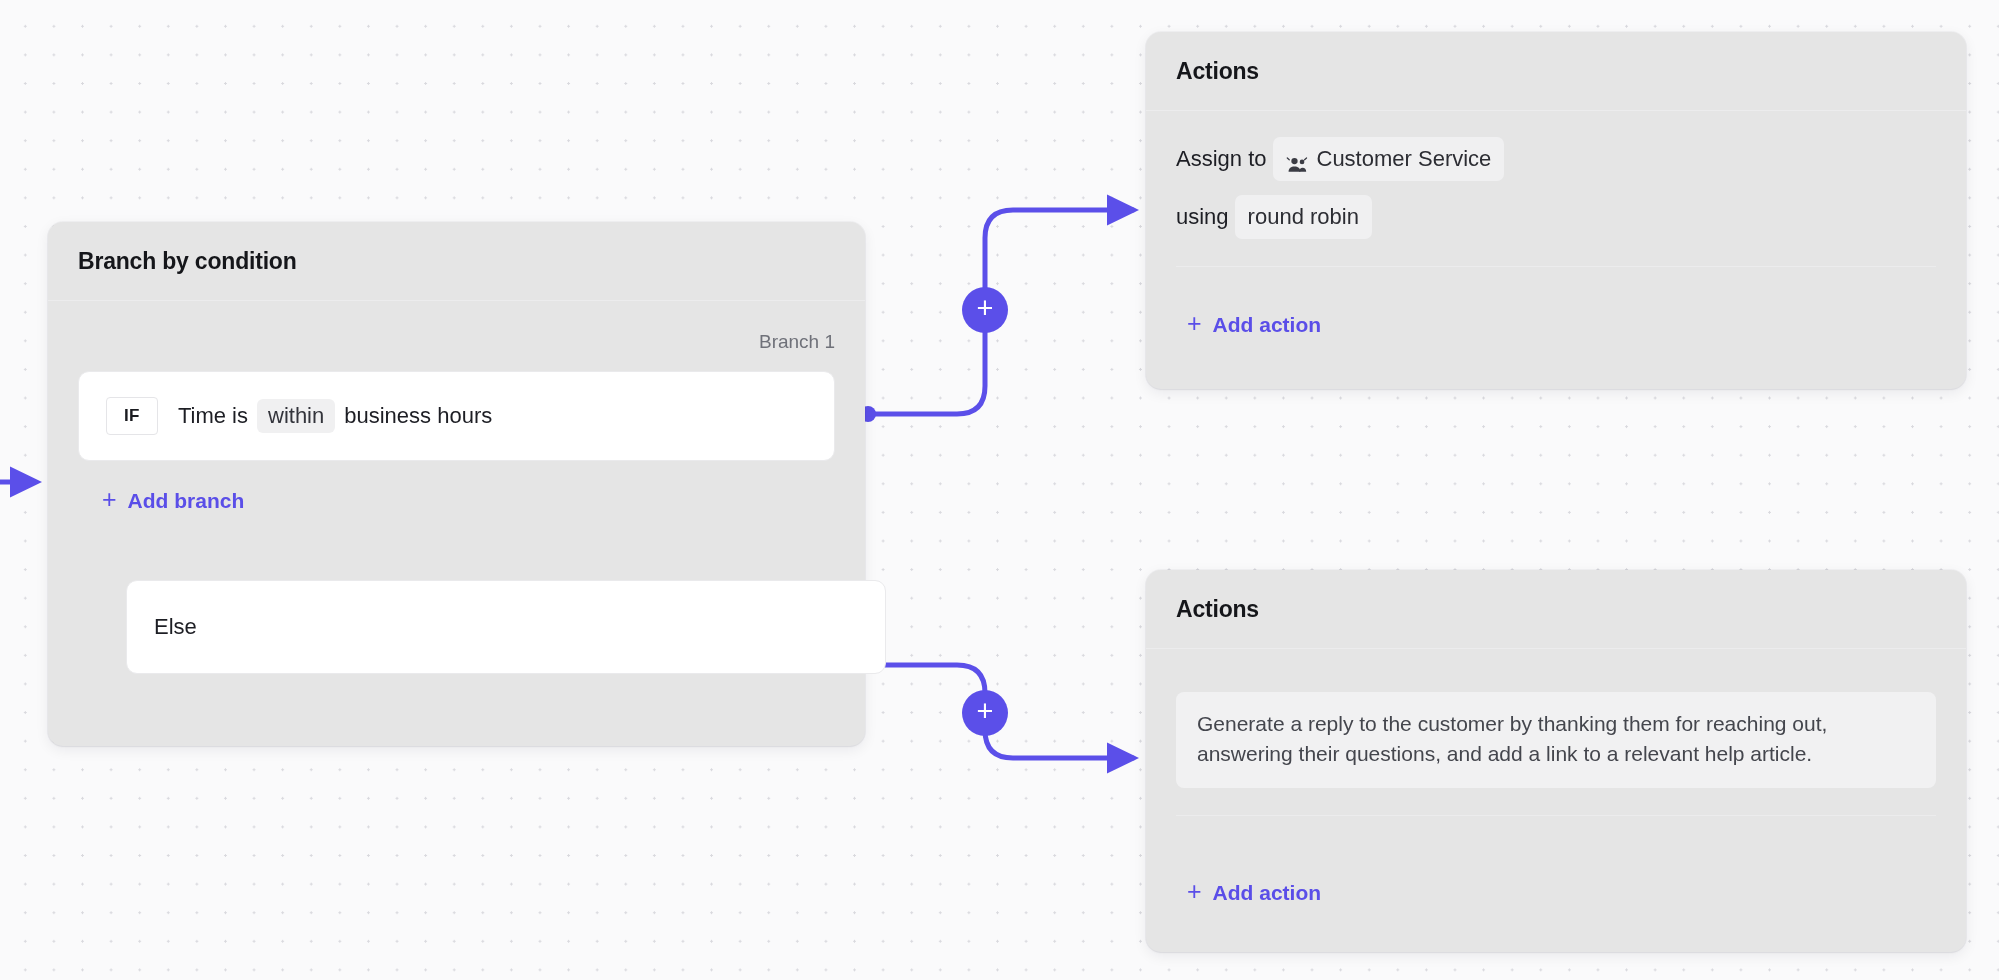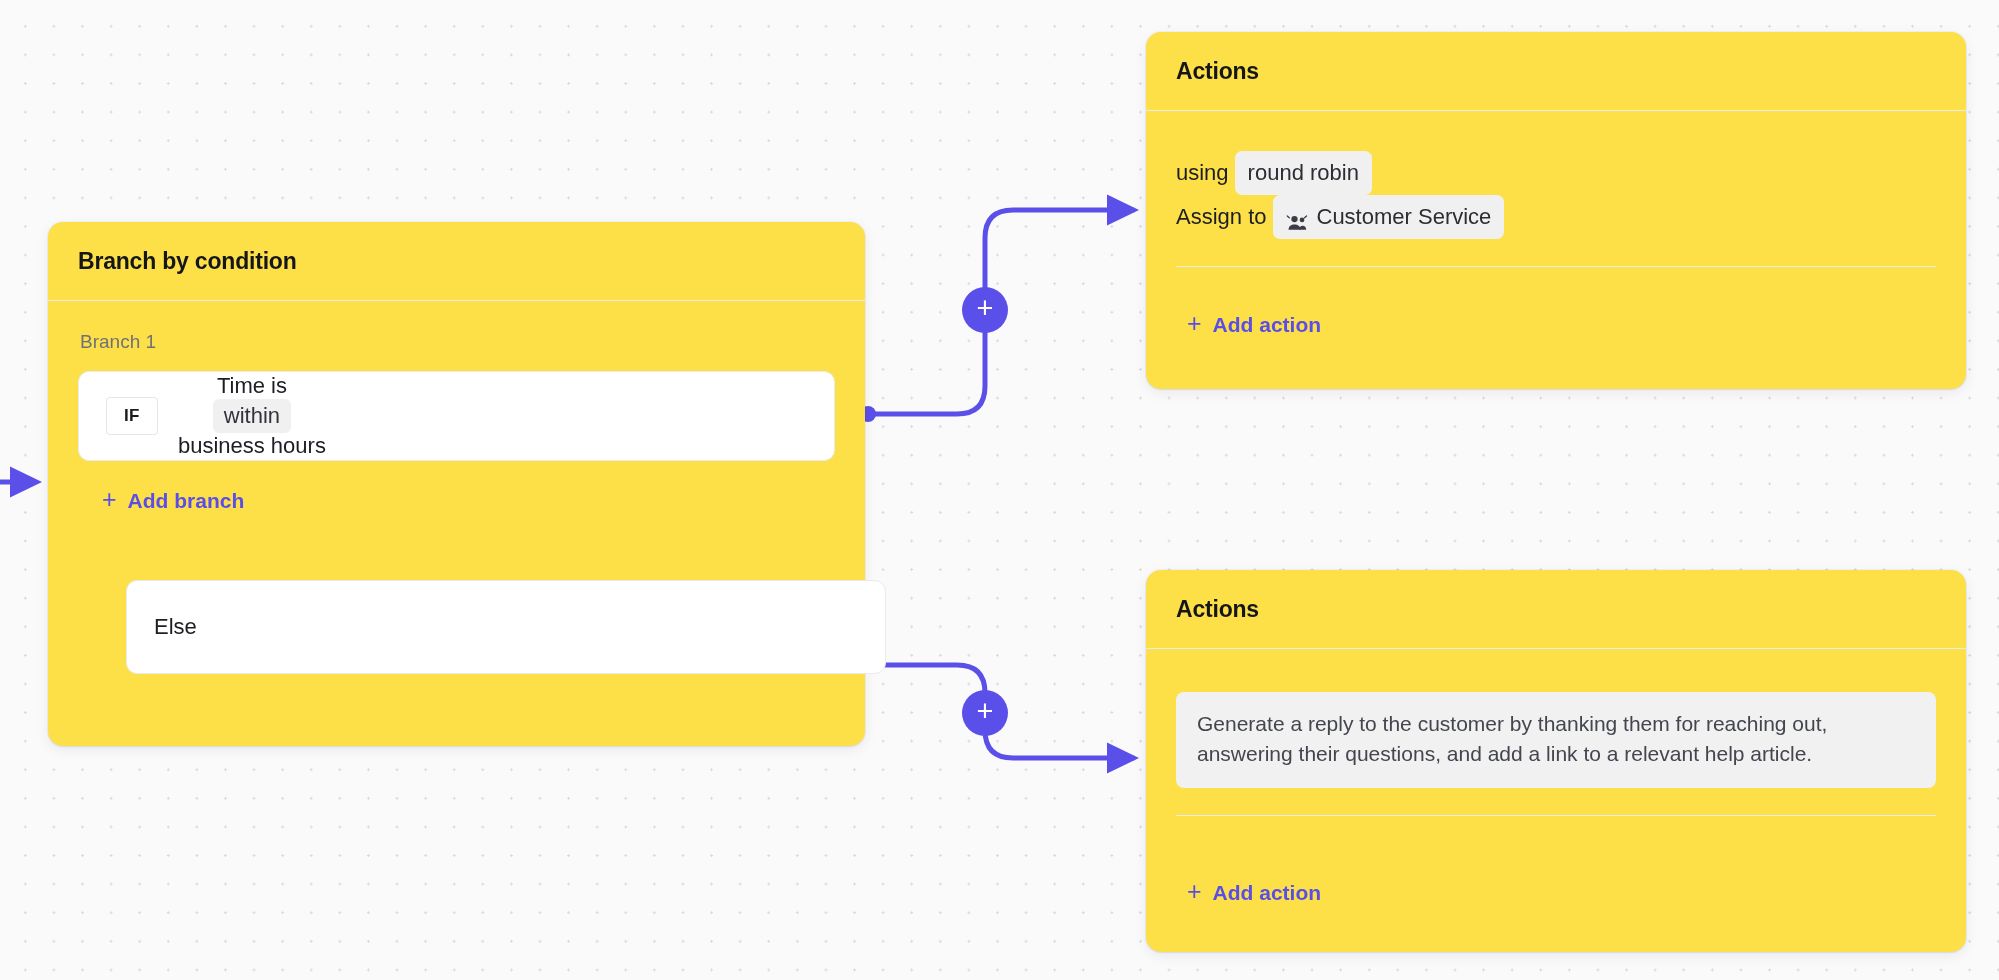--- a/index.html
+++ b/index.html
@@ -26,21 +26,21 @@
     inset: 0;
     width: 1999px;
     height: 980px;
     pointer-events: none;
     z-index: 1;
   }
 
   
   .card {
     position: absolute;
-    background: #fde047;
+    background: #e5e5e5;
     border-radius: 15px;
     box-shadow: 0 1px 2px rgba(16,18,38,.06),
                 0 4px 14px rgba(16,18,38,.07),
                 0 0 0 1px rgba(20,20,43,.035);
     z-index: 2;
   }
 
   .card-header {
     padding: 26px 30px 25px 30px;
     border-bottom: 1px solid #ececed;
@@ -60,20 +60,21 @@
     left: 48px;
     top: 222px;
     width: 817px;
     height: 524px;
   }
 
   .branch-label {
     font-size: 19px;
     color: #6f7179;
     margin: 4px 0 18px 2px;
+    text-align: right;
   }
 
   .condition-box {
     border: 1px solid #eaeaec;
     border-radius: 11px;
     height: 90px;
     display: flex;
     align-items: center;
     padding: 0 27px;
     background: #fff;
@@ -90,21 +91,20 @@
     margin-right: 20px;
     letter-spacing: .4px;
   }
 
   .cond-text {
     font-size: 22px;
     color: #1d1e24;
     display: flex;
     align-items: center;
     gap: 0;
-    flex-direction: column;
   }
 
   .pill {
     background: #f0f0f1;
     border-radius: 6px;
     padding: 4px 11px;
     margin: 0 9px;
     color: #33343b;
     font-size: 22px;
     white-space: nowrap;
@@ -298,42 +298,42 @@
 </div>
 <div class="plus-node" id="plus-node-bottom">
   <span>+</span>
 </div>
 
 <div class="card" id="actions-card-1">
   <div class="card-header">
     <div class="card-title">Actions</div>
   </div>
   <div class="card-body">
-
-    <div class="action-sentence row2">
-      <span>using</span>
-      <span class="tag plain">round robin</span>
-    </div>
 
     <div class="action-sentence">
       <span>Assign to</span>
       <span class="tag">
         <span class="users-icon">
           <svg viewBox="0 0 24 20" width="22" height="18" xmlns="http://www.w3.org/2000/svg">
             <circle cx="9.2" cy="5.6" r="3.5" fill="#3b3c44"></circle>
             <path d="M2.6 17.4c0-3.5 2.9-5.6 6.6-5.6s6.6 2.1 6.6 5.6z" fill="#3b3c44"></path>
             <circle cx="17.6" cy="6.6" r="2.6" fill="#3b3c44"></circle>
             <path d="M14.4 17.4c0-2.8 1.7-4.4 3.9-4.4 2.2 0 3.9 1.6 3.9 4.4z" fill="#3b3c44"></path>
             <path d="M1.2 2.2 L3.4 4.2 M22.6 2.2 L20.4 4.2" stroke="#3b3c44" stroke-width="1.4" stroke-linecap="round" fill="none"></path>
           </svg>
         </span>
         <span>Customer Service</span>
       </span>
     </div>
 
+    <div class="action-sentence row2">
+      <span>using</span>
+      <span class="tag plain">round robin</span>
+    </div>
+
     <div class="divider"></div>
   </div>
 </div>
 
 <div class="add-link" id="add-action-1">
   <span class="plus">+</span>
   <span>Add action</span>
 </div>
 
 <div class="card" id="actions-card-2">

